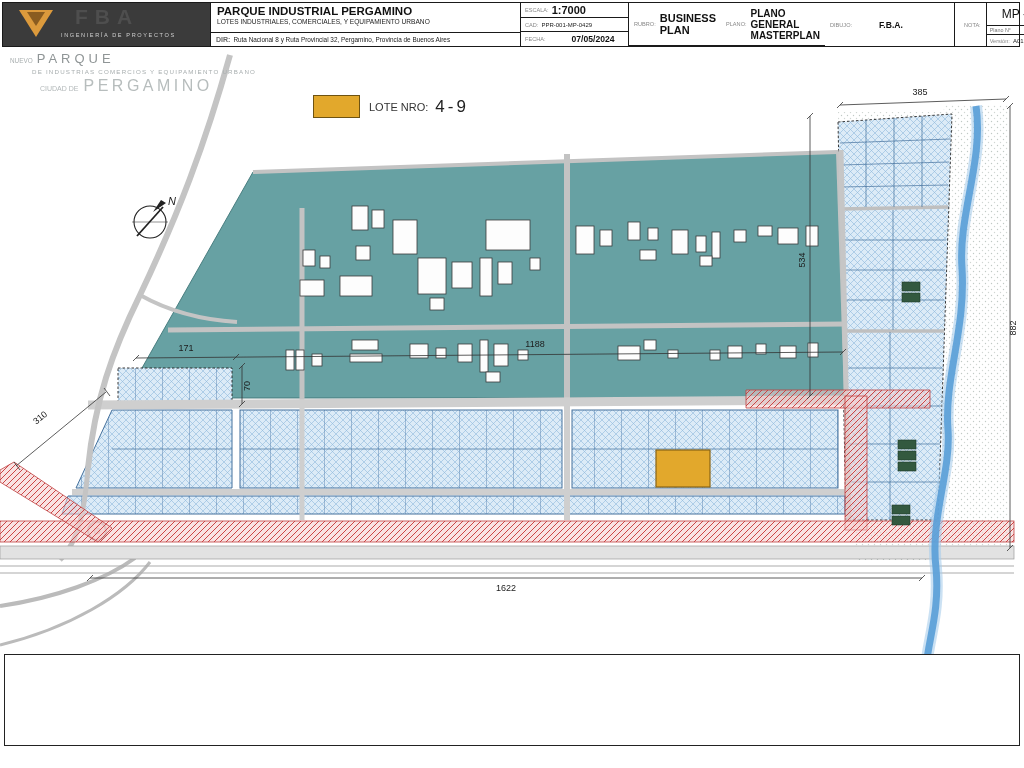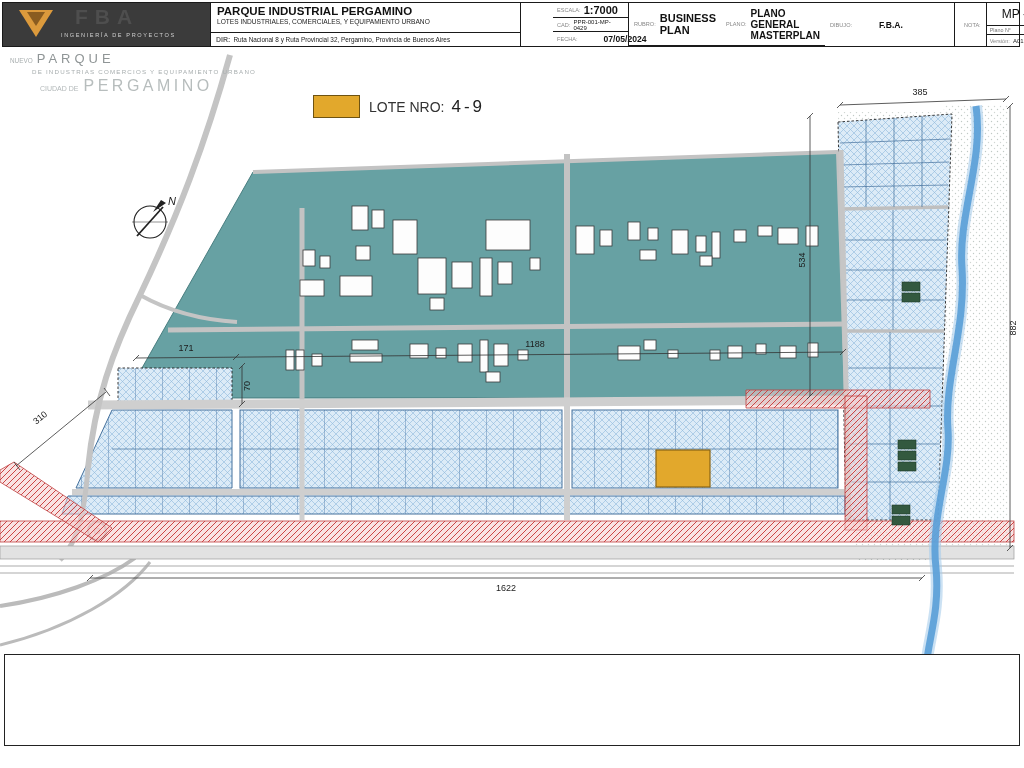--- a/index.html
+++ b/index.html
@@ -21,21 +21,21 @@
               color:#4e4e4e;letter-spacing:7px;}
   .logo-tag{position:absolute;left:58px;top:29px;font-size:5.6px;color:#cfcfcf;letter-spacing:1.6px;}
   .tb-project{width:310px;border-left:1.4px solid #1a1a1a;display:flex;flex-direction:column;flex:none;}
   .tb-project .r1{flex:1;padding:2px 6px 0 6px;}
   .t-title{font-size:11.5px;font-weight:bold;color:#111;}
   .t-sub{font-size:6.6px;color:#222;margin-top:1px;}
   .tb-project .r2{border-top:1.2px solid #1a1a1a;height:14px;display:flex;align-items:center;
                   gap:3px;padding:0 5px;}
   .dir-lbl{font-size:7px;font-weight:bold;color:#666;}
   .dir-val{font-size:6.4px;color:#222;white-space:nowrap;}
-  .tb-meta{width:108px;border-left:1.4px solid #1a1a1a;display:flex;flex-direction:column;flex:none;padding-left:32px;}
+  .tb-meta{width:108px;border-left:1.4px solid #1a1a1a;display:flex;flex-direction:column;flex:none;}
   .tb-meta .cell{flex:1;display:flex;align-items:center;gap:3px;padding:0 4px;border-bottom:1px solid #1a1a1a;}
   .tb-meta .cell:last-child{border-bottom:none;}
   .lbl{font-size:5.6px;color:#888;white-space:nowrap;}
   .v-lg{font-size:11px;font-weight:bold;color:#111;}
   .v-sm{font-size:6px;color:#222;}
   .v-md{font-size:8.6px;font-weight:bold;color:#111;margin-left:23px;}
   .tb-info{flex:1;border-left:1.4px solid #1a1a1a;display:flex;flex-direction:row;}
   .tb-info .cell{flex:1;display:flex;align-items:center;gap:4px;padding:0 5px;border-bottom:1px solid #1a1a1a;}
   .tb-info .cell:last-child{border-bottom:none;padding:0;}
   .v-rubro{font-size:11px;font-weight:bold;color:#111;}
@@ -53,21 +53,21 @@
   .pn1 .sm{font-size:6.4px;color:#a8aeaf;margin-right:4px;}
   .pn1 .bg{font-size:13px;letter-spacing:4px;color:#8f9596;}
   .pn2{font-size:6.2px;letter-spacing:1.2px;color:#a8aeaf;margin:1px 0 2px 22px;}
   .pn3{margin-left:30px;}
   .pn3 .sm{font-size:7px;color:#b2b8b9;margin-right:5px;}
   .pn3 .bg{font-size:16px;letter-spacing:3.5px;color:#b7bdbd;}
 
   
   .legend{position:absolute;left:313px;top:95px;display:flex;align-items:center;}
   .legend-swatch{width:45px;height:21px;background:#E2A82C;border:1px solid #6e5312;flex:none;}
-  .legend-lbl{font-size:14px;color:#333;margin-left:9px;}
+  .legend-lbl{font-size:11px;color:#333;margin-left:9px;}
   .legend-val{font-size:17px;letter-spacing:3px;color:#222;margin-left:7px;}
 
   
   .plan-svg{position:absolute;left:0;top:0;width:1024px;height:768px;}
   svg text{font-family:"Liberation Sans",sans-serif;fill:#1c1c1c;}
 
   
   .notes-box{position:absolute;left:4px;top:654px;width:1014px;height:90px;
              border:1.3px solid #222;background:#fff;}
   .sigs{position:absolute;left:4px;top:746px;width:1015px;display:flex;}

